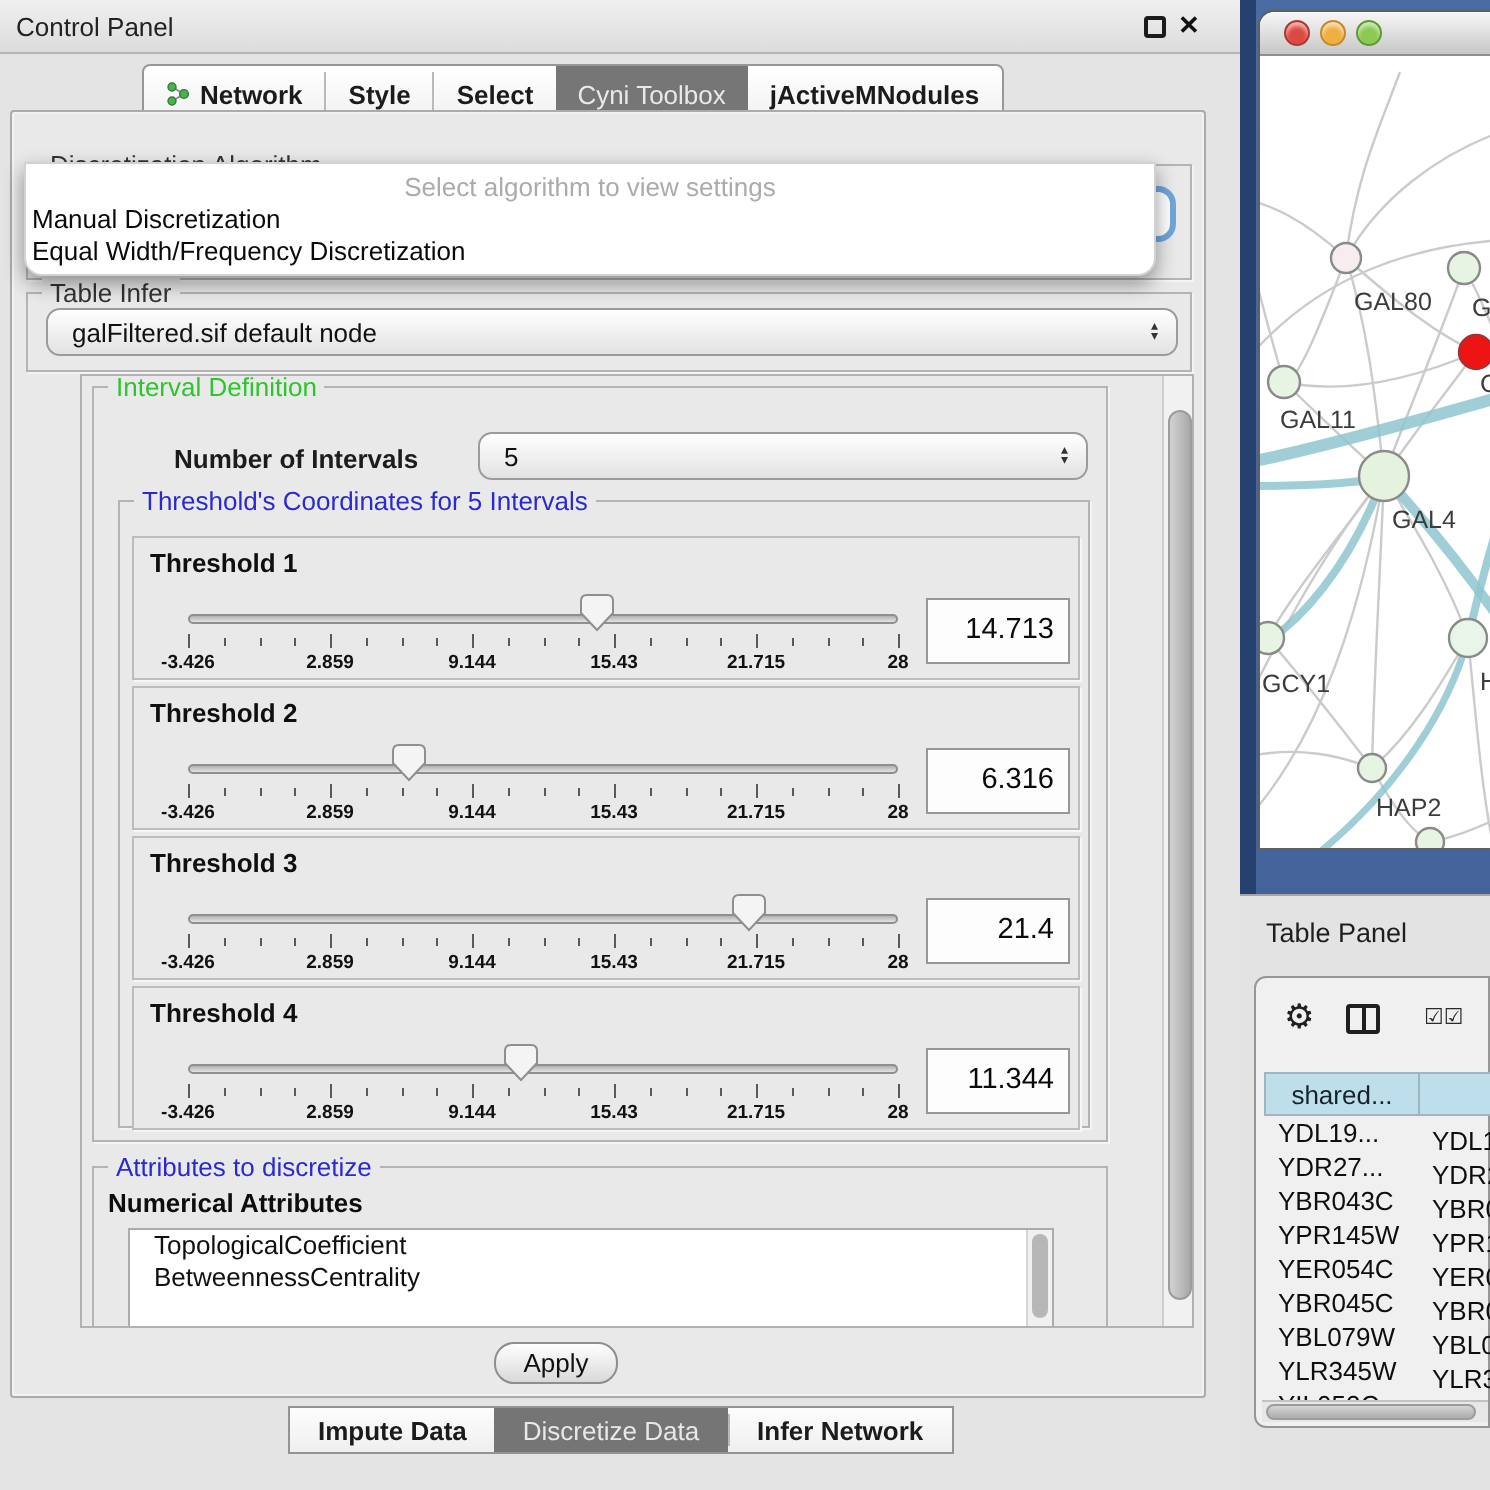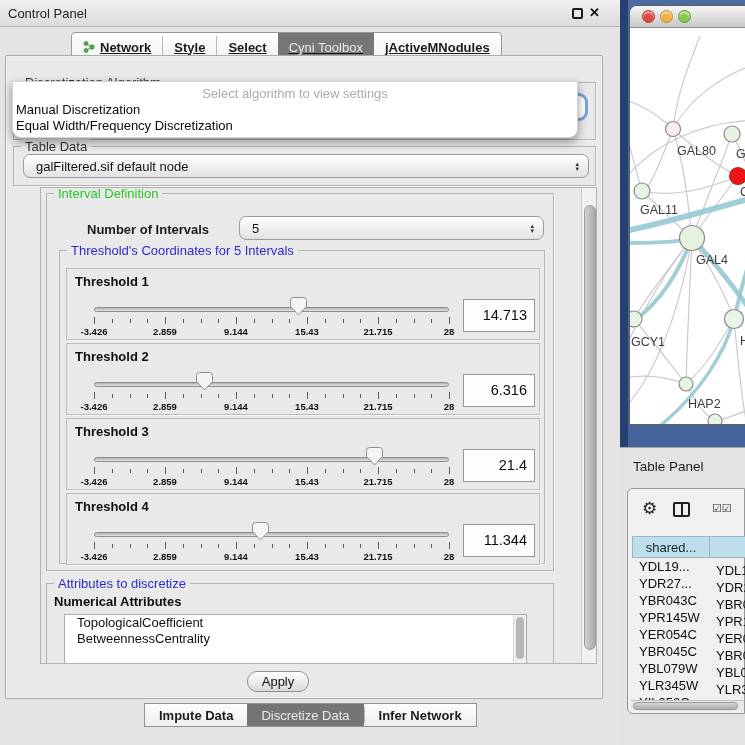--- a/index.html
+++ b/index.html
@@ -10,21 +10,21 @@
 
   
   .cp{position:absolute;left:0;top:0;width:620px;height:745px;background:#E4E4E4;}
   .cp-titlebar{position:absolute;left:0;top:0;width:620px;height:27px;
     background:linear-gradient(#F0F0F0,#DCDCDC);border-bottom:1px solid #B5B5B5;}
   .cp-title{position:absolute;left:8px;top:6px;font-size:13px;color:#222;}
   .float-ic{position:absolute;left:572px;top:8px;width:11px;height:11px;border:2px solid #1b1b1b;border-radius:2px;cursor:pointer;}
   .close-ic{position:absolute;left:589px;top:5px;font-size:13px;font-weight:900;color:#111;cursor:pointer;}
 
   .top-tabs{position:absolute;left:71px;top:32px;height:30px;display:flex;align-items:stretch;
-    background:linear-gradient(#FFFFFF,#F1F1F1);border:1px solid #979797;border-radius:4px;overflow:hidden;text-decoration:underline;}
+    background:linear-gradient(#FFFFFF,#F1F1F1);border:1px solid #979797;border-radius:4px;overflow:hidden;}
   .ttab{display:flex;align-items:center;gap:5px;padding:0 11px;font-size:13px;font-weight:bold;color:#1b1b1b;cursor:pointer;}
   .ttab.sel{background:#767676;color:#E9E9E9;font-weight:normal;}
   .tsep{width:1px;background:#B9B9B9;margin:3px 0;}
 
   .main-panel{position:absolute;left:5px;top:55px;width:598px;height:644px;
     background:#E9E9E9;border:1px solid #ABABAB;border-radius:2px;box-shadow:inset 0 0 0 1px #F2F2F2;}
 
   .group{position:absolute;border:1px solid #B4B4B4;box-shadow:1px 1px 0 #F4F4F4;}
   .gtitle{position:absolute;top:-8px;left:7px;background:#E9E9E9;padding:0 4px;font-size:13px;line-height:15px;}
 
@@ -152,21 +152,21 @@
     </div>
     <div class="focus-combo"></div>
 
     <div class="popup">
       <div class="popup-hint">Select algorithm to view settings</div>
       <div class="popup-item" style="top:20px;font-weight:normal;">Manual Discretization</div>
       <div class="popup-item" style="top:36px;">Equal Width/Frequency Discretization</div>
     </div>
 
     <div class="group" style="left:13px;top:146px;width:583px;height:40px;">
-      <span class="gtitle" style="color:#333;">Table Data</span>
+      <span class="gtitle" style="color:#333;">Table Infer</span>
       <div class="combo" style="left:9px;top:7px;width:566px;height:24px;">
         <span>galFiltered.sif default node</span>
         <span class="spin">
             <span>▴</span>
             <span>▾</span>
           </span>
       </div>
     </div>
 
     <div class="scrollpane">

